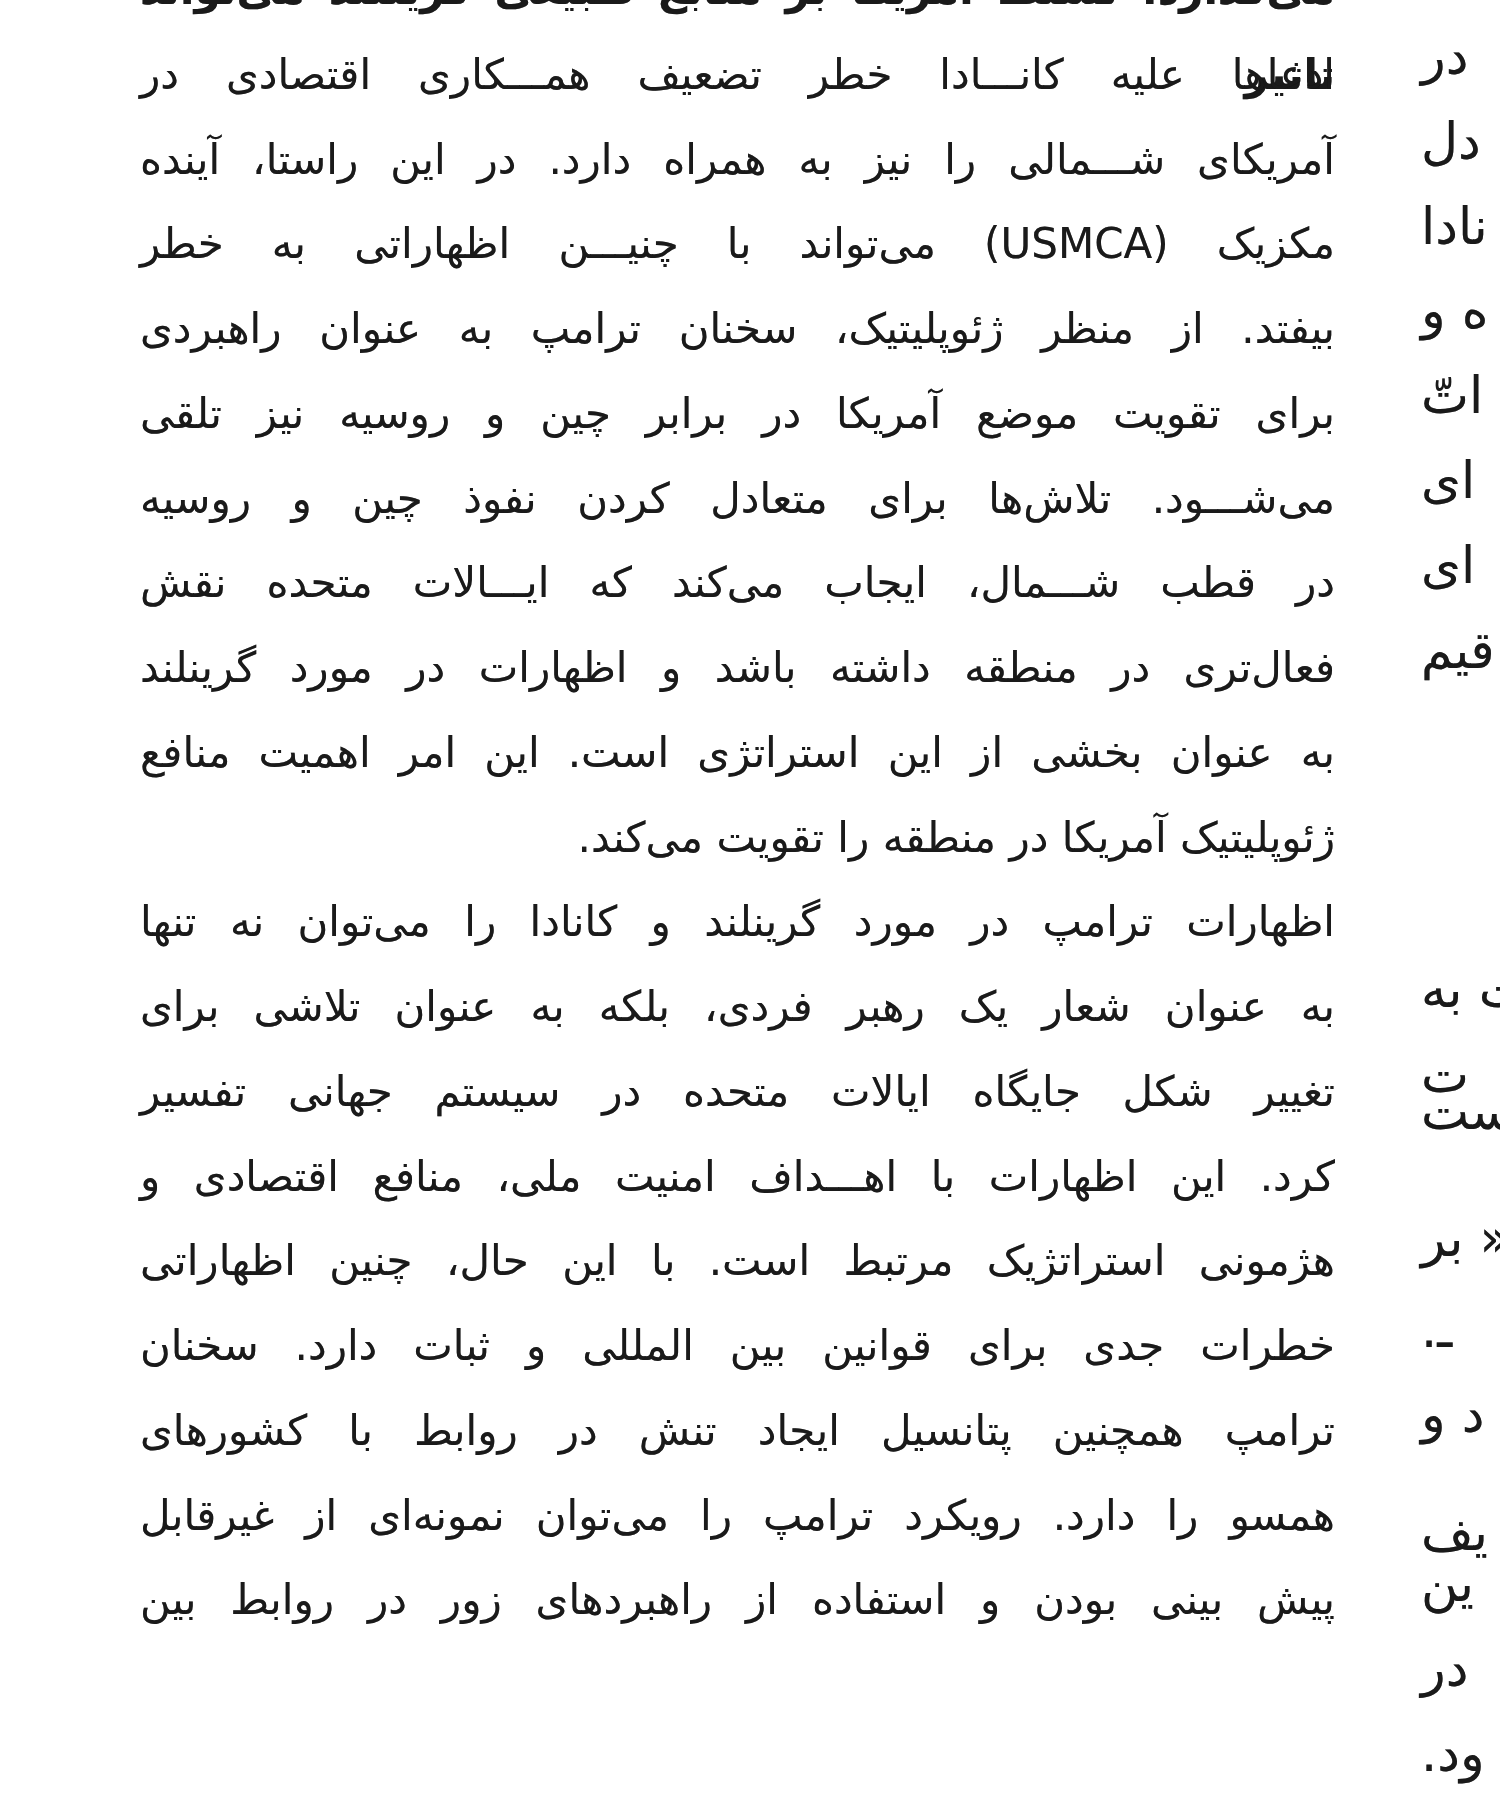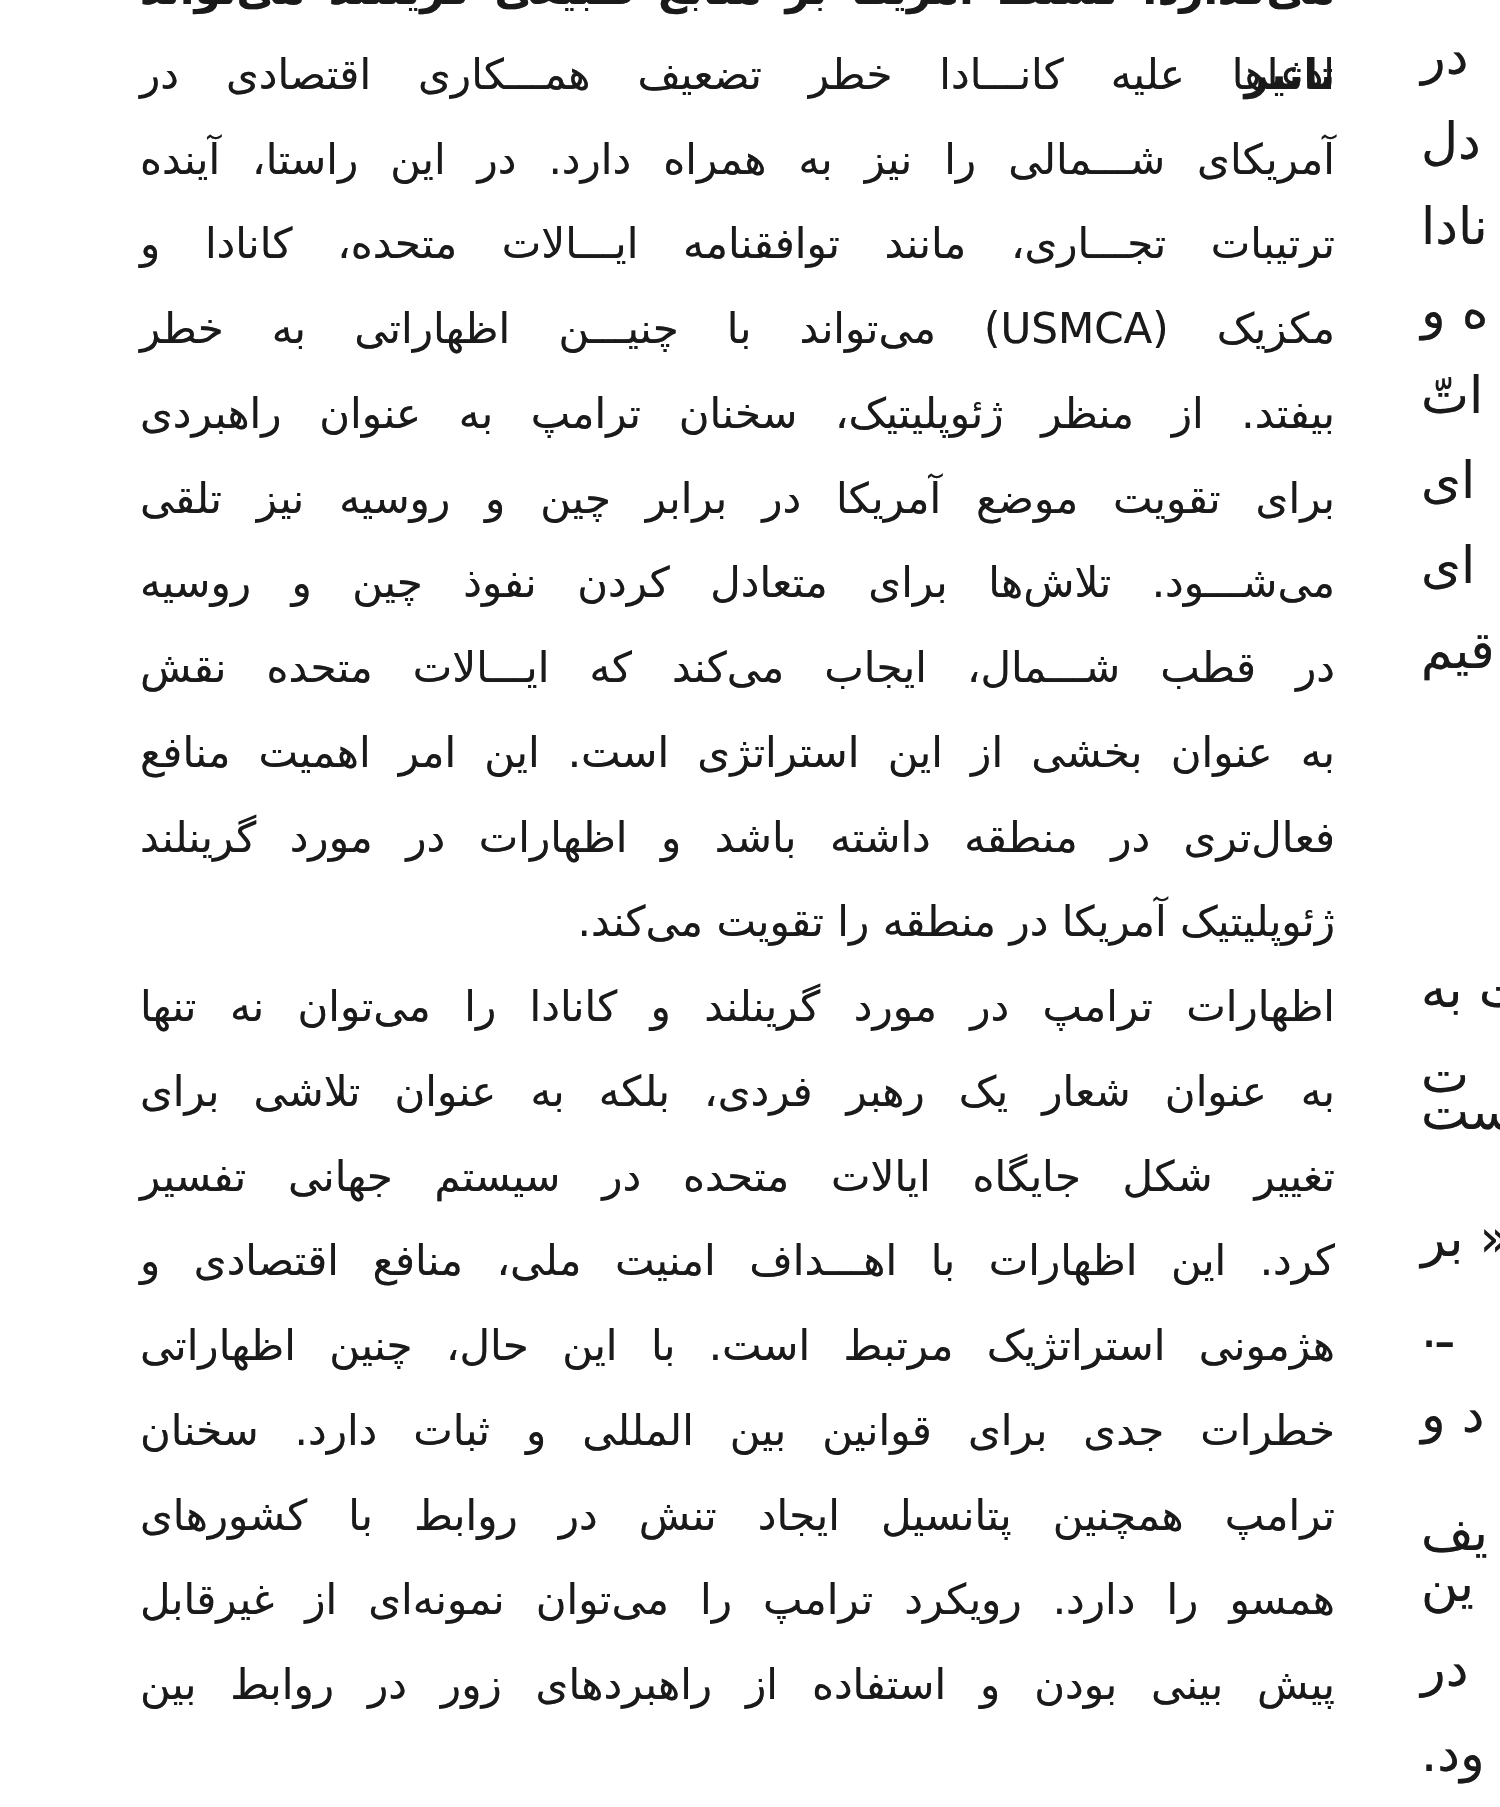--- a/index.html
+++ b/index.html
@@ -63,28 +63,27 @@
 </style>
 </head>
 <body>
 
 <div class="page">
 
   <div class="main-col">
     <div class="line lead">می‌گذارد. تسلط آمریکا بر منابع طبیعی گرینلند می‌تواند تاثیر</div>
     <div class="line">ادعاها علیه کانـــادا خطر تضعیف همـــکاری اقتصادی در</div>
     <div class="line">آمریکای شـــمالی را نیز به همراه دارد. در این راستا، آینده</div>
-    <div class="line">ترتیبات تجـــاری، مانند توافقنامه ایـــالات متحده، کانادا و</div>
     <div class="line">مکزیک (USMCA) می‌تواند با چنیـــن اظهاراتی به خطر</div>
     <div class="line">بیفتد. از منظر ژئوپلیتیک، سخنان ترامپ به عنوان راهبردی</div>
     <div class="line">برای تقویت موضع آمریکا در برابر چین و روسیه نیز تلقی</div>
     <div class="line">می‌شـــود. تلاش‌ها برای متعادل کردن نفوذ چین و روسیه</div>
     <div class="line">در قطب شـــمال، ایجاب می‌کند که ایـــالات متحده نقش</div>
+    <div class="line">فعال‌تری در منطقه داشته باشد و اظهارات در مورد گرینلند</div>
     <div class="line">به عنوان بخشی از این استراتژی است. این امر اهمیت منافع</div>
-    <div class="line">فعال‌تری در منطقه داشته باشد و اظهارات در مورد گرینلند</div>
     <div class="line para-end">ژئوپلیتیک آمریکا در منطقه را تقویت می‌کند.</div>
     <div class="line">اظهارات ترامپ در مورد گرینلند و کانادا را می‌توان نه تنها</div>
     <div class="line">به عنوان شعار یک رهبر فردی، بلکه به عنوان تلاشی برای</div>
     <div class="line">تغییر شکل جایگاه ایالات متحده در سیستم جهانی تفسیر</div>
     <div class="line">کرد. این اظهارات با اهـــداف امنیت ملی، منافع اقتصادی و</div>
     <div class="line">هژمونی استراتژیک مرتبط است. با این حال، چنین اظهاراتی</div>
     <div class="line">خطرات جدی برای قوانین بین المللی و ثبات دارد. سخنان</div>
     <div class="line">ترامپ همچنین پتانسیل ایجاد تنش در روابط با کشورهای</div>
     <div class="line">همسو را دارد. رویکرد ترامپ را می‌توان نمونه‌ای از غیرقابل</div>
     <div class="line">پیش بینی بودن و استفاده از راهبردهای زور در روابط بین</div>

